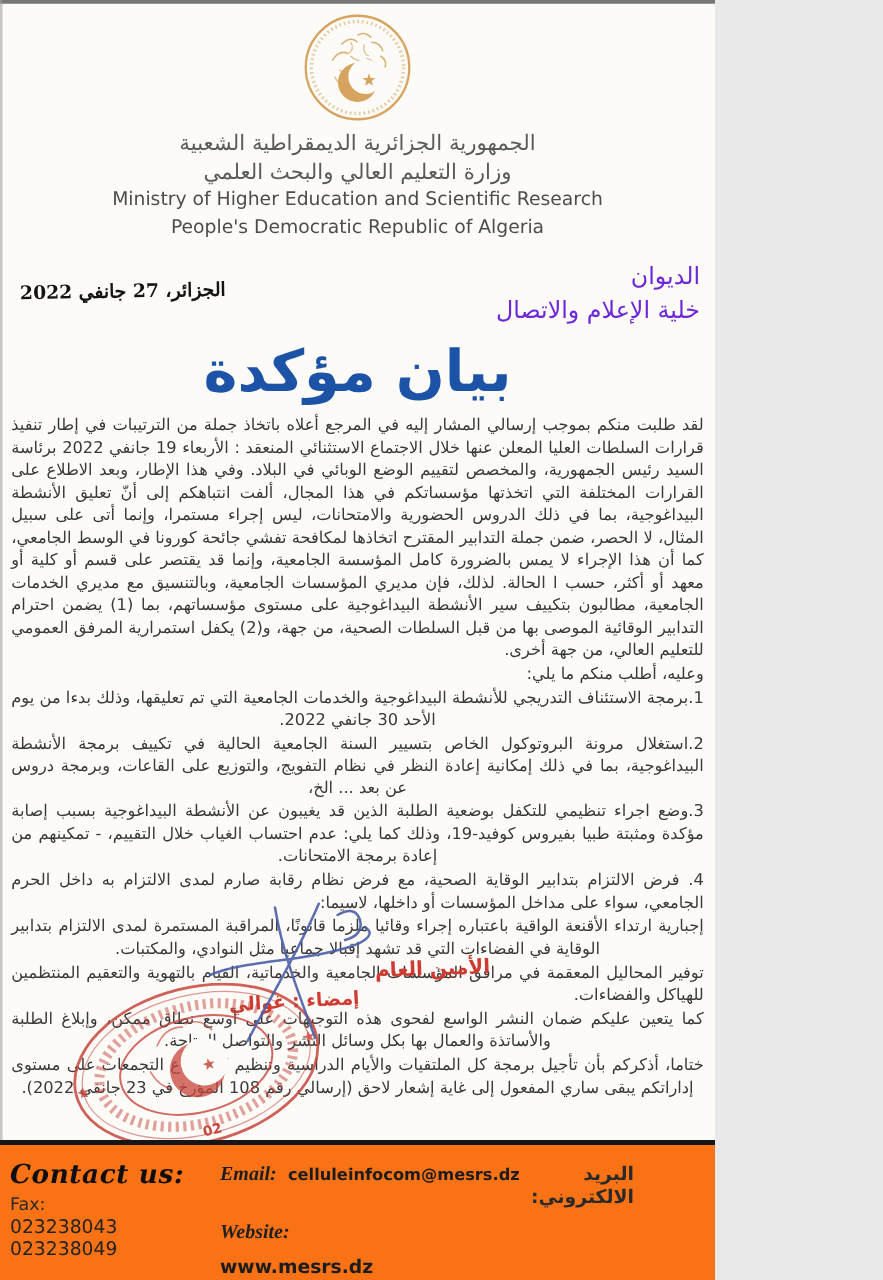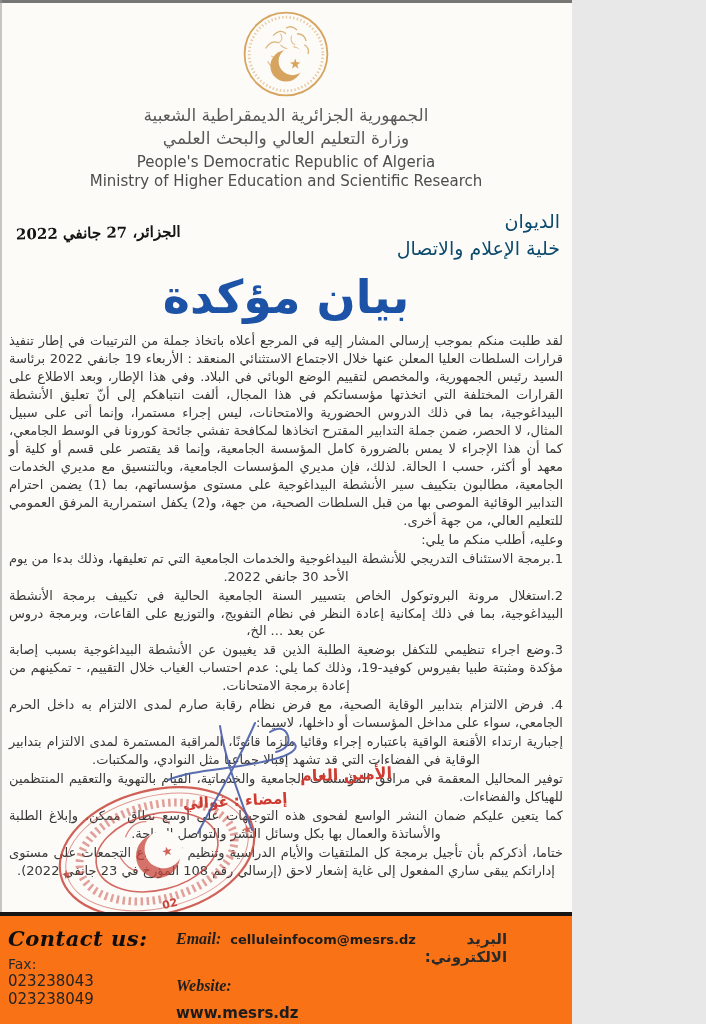--- a/index.html
+++ b/index.html
@@ -12,21 +12,21 @@
   
   .hdr{text-align:center;padding-top:8px;}
   .emblem{display:inline-block;width:92px;height:92px;}
   .h-ar{font-size:17px;color:#5a5a5a;line-height:1.35;direction:rtl;}
   .h-en{font-size:15px;color:#4d4d4d;line-height:1.3;}
   .h-en.first{margin-top:3px;}
 
   
   .office-row{position:relative;margin-top:16px;padding:0 12px;height:62px;}
   .office{position:absolute;right:12px;top:0;text-align:right;direction:rtl;
-          font-size:19px;color:#0c4a6e;line-height:1.45;}
+          font-size:19px;color:#6d28d9;line-height:1.45;}
   .dateline{position:absolute;left:16px;top:16px;font-family:"DejaVu Serif",serif;
             font-weight:bold;font-size:15px;color:#141414;direction:rtl;transform:rotate(-1deg);}
 
   
   .title{ text-align:center;direction:rtl;color:#1c53a6;font-size:46px;font-weight:bold;
           line-height:1.1;margin-top:2px;}
 
   
   .body{padding:10px 9px 0;direction:rtl;font-size:13px;line-height:1.38;color:#393939;}
   .body p{margin:0 0 1px;}
@@ -81,22 +81,22 @@
           <path d="M34 52 q8 6 16 2 M44 40 q6 6 14 4 M58 42 q8 2 10 10 M30 58 q4 8 12 8" stroke-width="1.2" opacity=".75"></path>
           <path d="M44 28 q4 6 -2 10 M56 30 q-2 8 4 10" stroke-width="1.1" opacity=".7"></path>
         </g>
         <circle cx="50" cy="63" r="17" fill="#d6a45f"></circle>
         <circle cx="57" cy="58" r="15" fill="#fcfbf8"></circle>
         <path d="M0,-6 L1.4,-1.9 5.7,-1.8 2.3,0.8 3.5,4.9 0,2.4 -3.5,4.9 -2.3,0.8 -5.7,-1.8 -1.4,-1.9 Z" transform="translate(60,61)" fill="#d6a45f"></path>
       </svg>
     </span>
     <div class="h-ar">الجمهورية الجزائرية الديمقراطية الشعبية</div>
     <div class="h-ar">وزارة التعليم العالي والبحث العلمي</div>
+    <div class="h-en">Ministry of Higher Education and Scientific Research</div>
     <div class="h-en first">People's Democratic Republic of Algeria</div>
-    <div class="h-en">Ministry of Higher Education and Scientific Research</div>
   </div>
 
   <div class="office-row">
     <div class="office">
       <div>الديوان</div>
       <div>خلية الإعلام والاتصال</div>
     </div>
     <div class="dateline">الجزائر، 27 جانفي 2022</div>
   </div>
 

